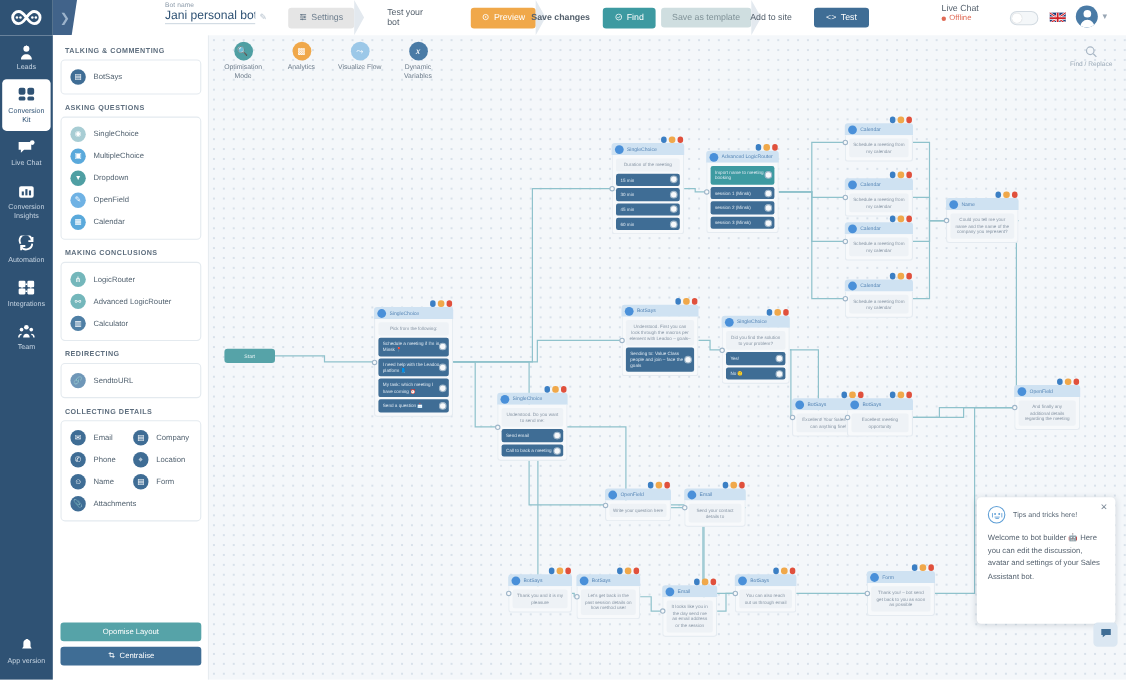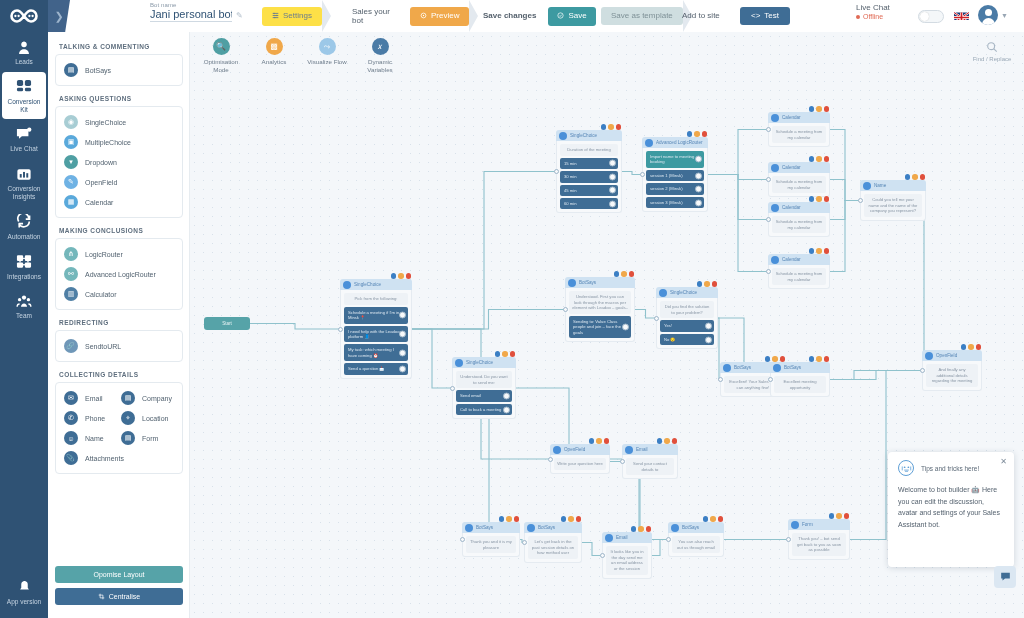--- a/index.html
+++ b/index.html
@@ -52,21 +52,21 @@
     content: ""; position: absolute; left: 0; top: 0;
     border-left: 9px solid #e3e9ef;
     border-top: 16px solid transparent;
     border-bottom: 16px solid transparent;
   }
   .btn {
     display: inline-flex; align-items: center; justify-content: center; gap: 4px;
     font-size: 8px; border-radius: 3px; padding: 5px 10px; white-space: nowrap;
     cursor: pointer; border: none; line-height: 1;
   }
-  .btn-grey { background: #fde047; color: #6b7c8c; }
+  .btn-grey { background: #e5e5e5; color: #6b7c8c; }
   .btn-orange { background: #f0a84a; color: #ffffff; }
   .btn-teal { background: #3d9aa1; color: #ffffff; }
   .btn-pale { background: #cfdee0; color: #7f9197; }
   .btn-navy { background: #3f6d95; color: #ffffff; }
   .step-label { font-size: 8px; color: #55616d; max-width: 42px; line-height: 1.15; }
   .live-chat-block { position: absolute; top: 3px; }
   .lc-title { font-size: 8px; color: #55616d; }
   .lc-status { font-size: 7px; color: #e06a55; display: flex; align-items: center; gap: 3px; margin-top: 1px; }
   .lc-dot { width: 4px; height: 4px; border-radius: 50%; background: #e06a55; display: inline-block; }
   .toggle {
@@ -258,24 +258,24 @@
               <circle cx="7" cy="5" r="1.1" fill="#6b7c8c"></circle>
               <circle cx="4" cy="8" r="1.1" fill="#6b7c8c"></circle>
             </svg>
         </span>
         <span>Settings</span>
       </button>
       <i class="chev"></i>
     </div>
 
     <div class="step" style="left:352px;">
-      <div class="step-label">Sales your bot</div>
-    </div>
-
-    <div class="step" style="left:410px;justify-content:flex-end;">
+      <div class="step-label">Test your bot</div>
+    </div>
+
+    <div class="step" style="left:428px;justify-content:flex-end;">
       <button class="btn btn-orange">
         <span>
           <svg width="7" height="7" viewBox="0 0 10 10">
               <circle cx="5" cy="5" r="3.4" fill="none" stroke="#fff" stroke-width="1.1"></circle>
               <circle cx="5" cy="5" r="1" fill="#fff"></circle>
             </svg>
         </span>
         <span>Preview</span>
       </button>
       <i class="chev"></i>
@@ -286,21 +286,21 @@
     </div>
 
     <div class="step" style="left:548px;">
       <button class="btn btn-teal" style="width:48px;">
         <span>
           <svg width="7" height="7" viewBox="0 0 10 10">
               <circle cx="5" cy="5" r="3.8" fill="none" stroke="#fff" stroke-width="1"></circle>
               <path d="M3.2 5.1l1.3 1.3 2.3-2.6" fill="none" stroke="#fff" stroke-width="1"></path>
             </svg>
         </span>
-        <span>Save</span>
+        <span>Find</span>
       </button>
     </div>
 
     <div class="step" style="left:601px;">
       <button class="btn btn-pale">
         <span>Save as template</span>
       </button>
       <i class="chev"></i>
     </div>
 

